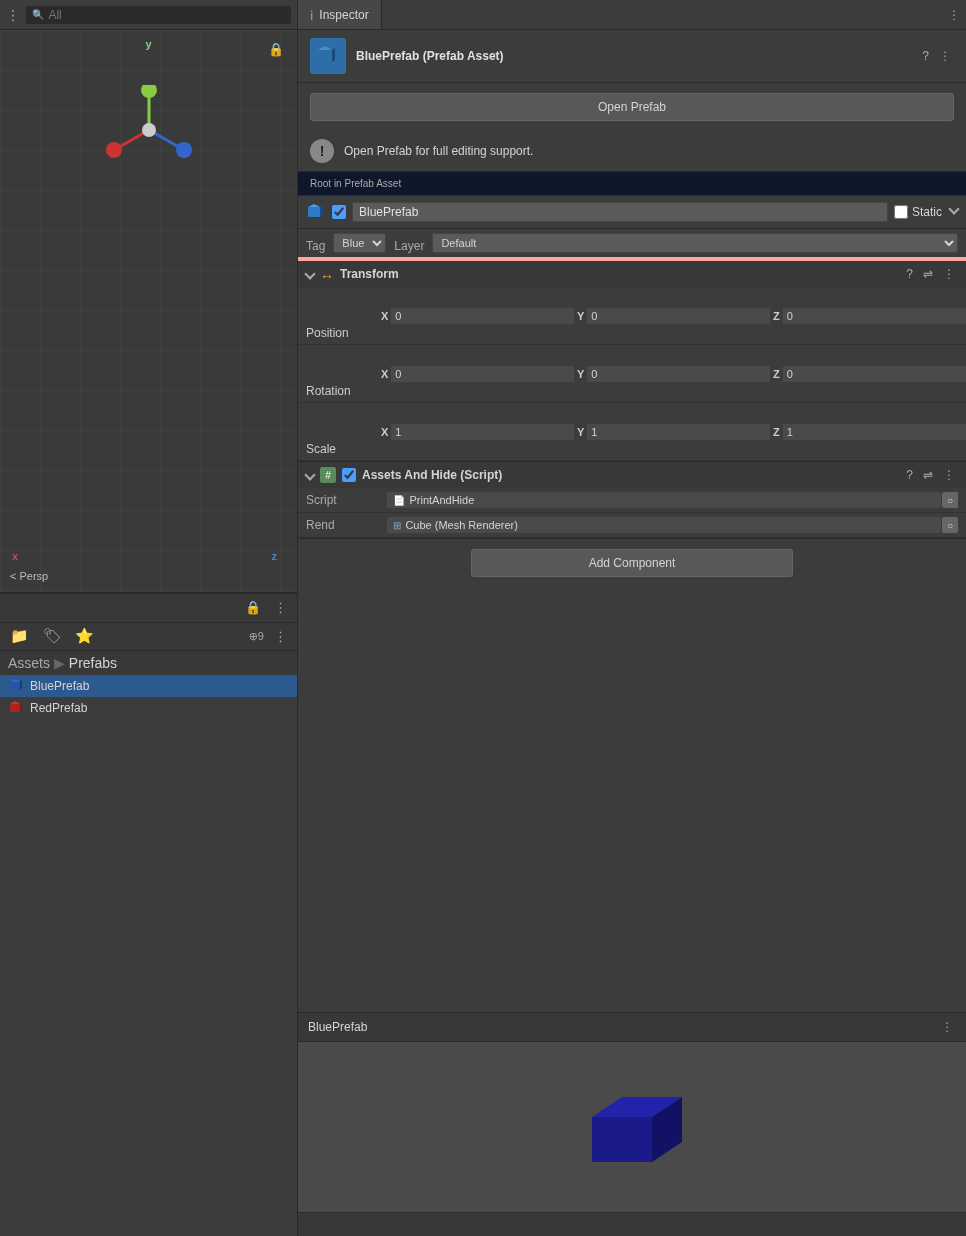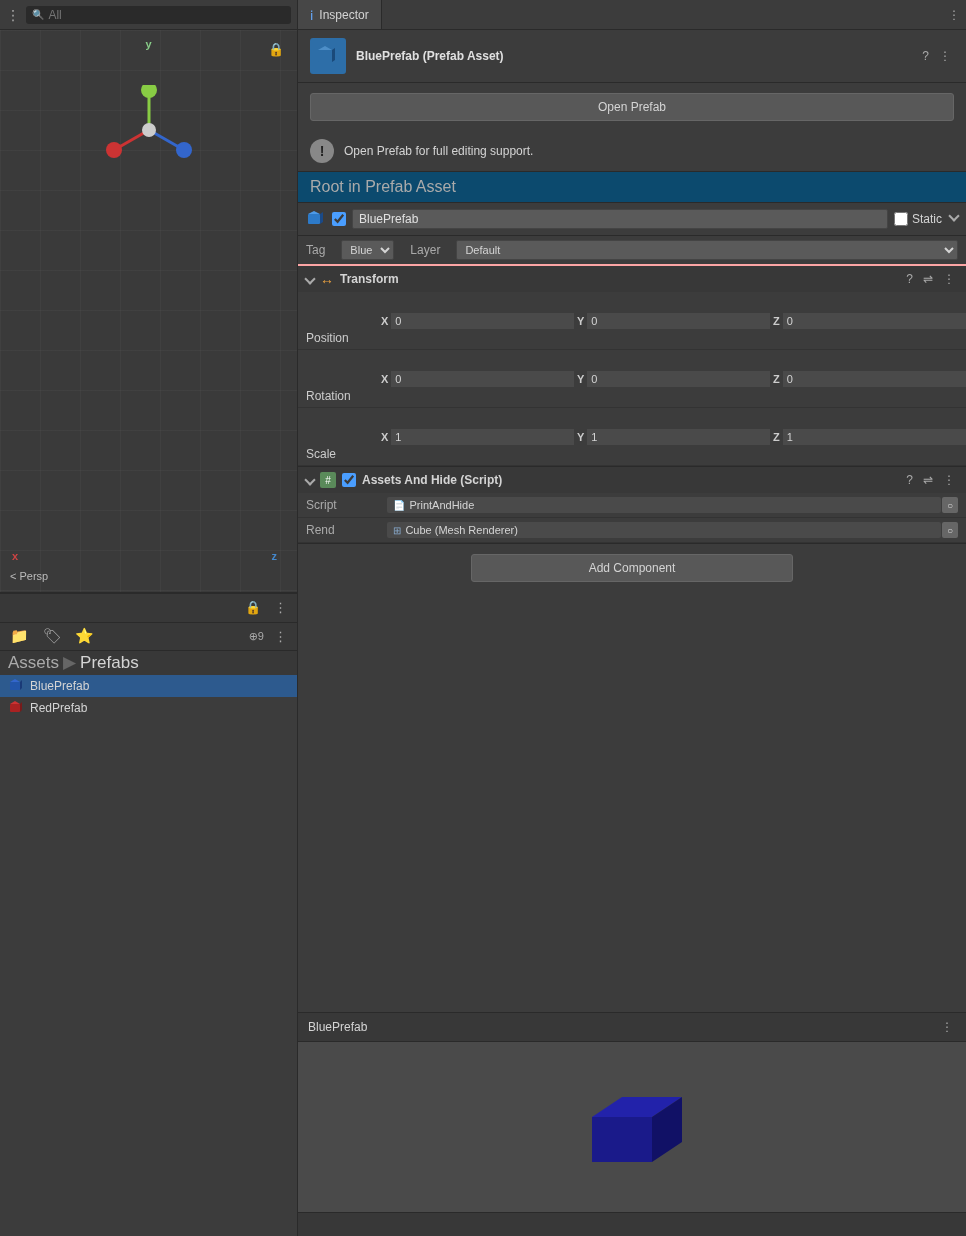--- a/index.html
+++ b/index.html
@@ -146,21 +146,21 @@
       border-radius: 2px;
     }
 
     .breadcrumb-bar {
       height: 24px;
       background: #383838;
       display: flex;
       align-items: center;
       padding: 0 8px;
       gap: 4px;
-      font-size: 17px;
+      font-size: 14px;
       color: #aaa;
     }
 
     .breadcrumb-bar .sep { color: #666; }
     .breadcrumb-bar .active { color: #d4d4d4; }
 
     .asset-list {
       flex: 1;
       overflow-y: auto;
       background: #3c3c3c;
@@ -285,23 +285,23 @@
       align-items: center;
       justify-content: center;
       font-size: 14px;
       font-weight: bold;
       color: #222;
       flex-shrink: 0;
     }
 
     .root-label {
       padding: 6px 12px;
-      font-size: 16px;
+      font-size: 10px;
       color: #aaa;
-      background: #0c4a6e;
+      background: #0f172a;
       border-bottom: 1px solid #2a2a2a;
     }
 
     .object-header {
       display: flex;
       align-items: center;
       padding: 6px 8px;
       gap: 6px;
       background: #3c3c3c;
       border-bottom: 1px solid #2a2a2a;
@@ -333,25 +333,25 @@
     .static-label {
       display: flex;
       align-items: flex-start;
       gap: 4px;
       color: #d4d4d4;
       font-size: 12px;
     }
 
     .tag-layer-row {
       display: flex;
-      align-items: center;
+      align-items: flex-end;
       padding: 4px 8px;
-      gap: 16px;
-      background: #3c3c3c;
-      border-bottom: 2px solid #fca5a5;
+      gap: 8px;
+      background: #3c3c3c;
+      border-bottom: 4px solid #fca5a5;
     }
 
     .tag-label, .layer-label {
       font-size: 12px;
       color: #aaa;
     }
 
     .dropdown {
       background: #5a5a5a;
       border: 1px solid #444;

